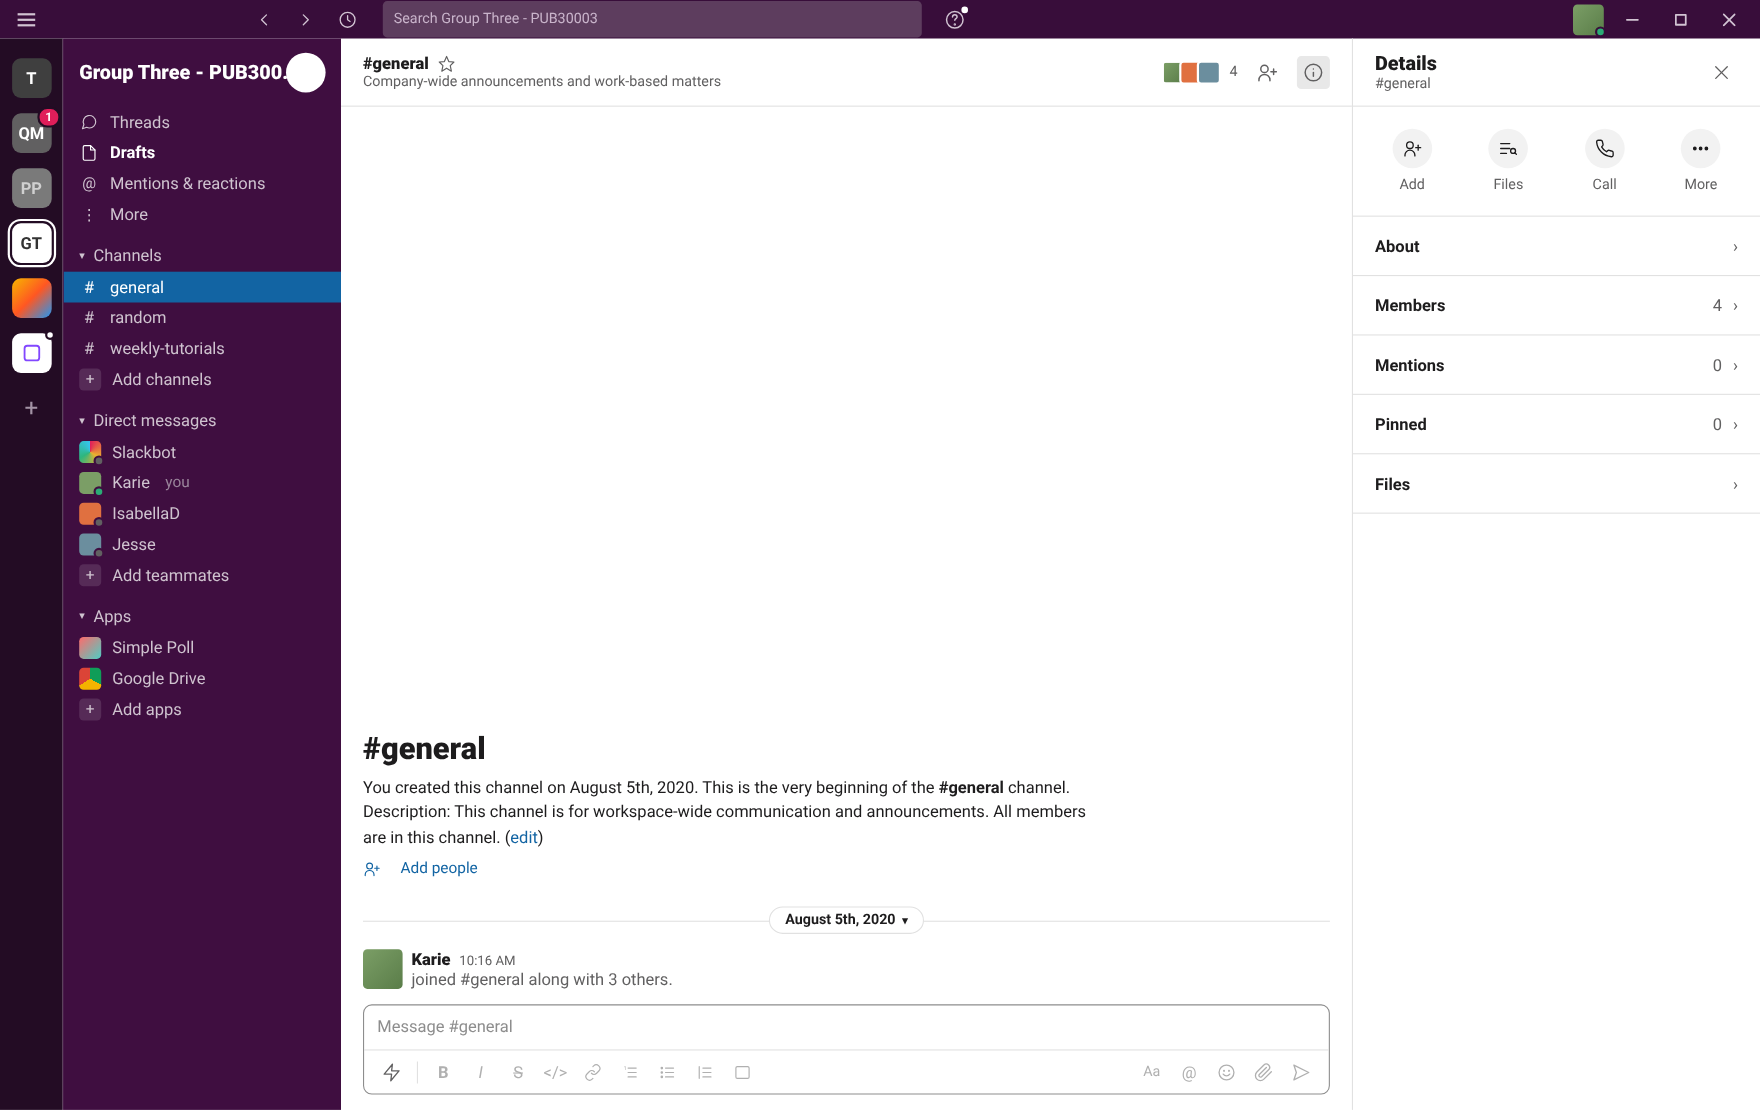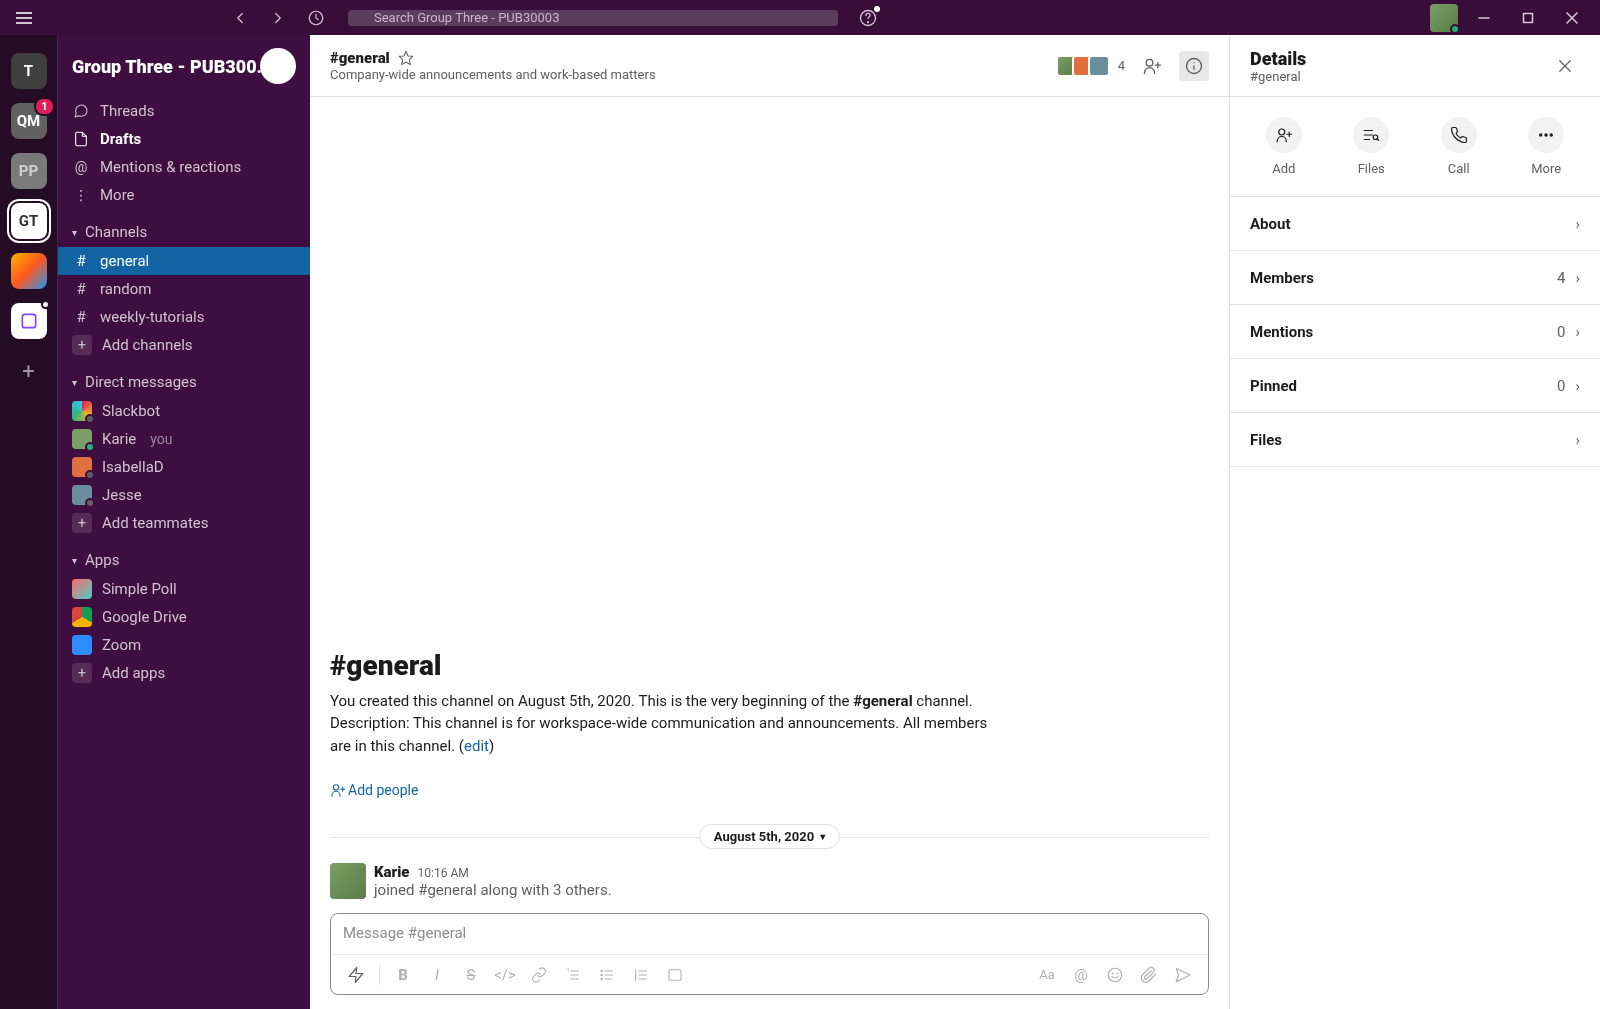--- a/index.html
+++ b/index.html
@@ -6,21 +6,21 @@
 html, body { height: 100%; width: 100%; font-family: -apple-system, BlinkMacSystemFont, "Segoe UI", Roboto, Helvetica, Arial, sans-serif; font-size: 15px; color: #1d1c1d; }
 body { display: flex; flex-direction: column; background: #fff; }
 
 
 .titlebar { height: 35px; background: #380d3a; display: flex; align-items: center; padding: 0 10px; color: #d1c3d2; gap: 8px; flex-shrink: 0; }
 .titlebar .spacer { flex: 1; }
 .titlebar .tb-btn { width: 28px; height: 28px; display: flex; align-items: center; justify-content: center; cursor: pointer; }
 .titlebar .hamburger { display: flex; flex-direction: column; gap: 3px; width: 16px; }
 .titlebar .hamburger span { height: 2px; background: #d1c3d2; }
 .titlebar .nav-group { display: flex; gap: 10px; align-items: center; margin-left: 180px; }
-.titlebar .searchbar { flex: 0 0 490px; height: 16px; background: #5d3d5e; border-radius: 4px; display: flex; align-items: center; padding: 0 26px; color: #c9b4cb; font-size: 13px; margin-left: 10px; }
+.titlebar .searchbar { flex: 0 0 490px; height: 33px; background: #5d3d5e; border-radius: 4px; display: flex; align-items: center; padding: 0 10px; color: #c9b4cb; font-size: 13px; margin-left: 10px; }
 .titlebar .help-wrap { position: relative; width: 20px; height: 20px; margin-left: 12px; }
 .titlebar .help-wrap svg { width: 20px; height: 20px; }
 .titlebar .help-dot { position: absolute; top: -2px; right: -2px; width: 6px; height: 6px; background: #fff; border-radius: 50%; }
 .titlebar .avatar { width: 28px; height: 28px; border-radius: 4px; background: linear-gradient(135deg,#7b9e66,#5a7d49); position: relative; }
 .titlebar .avatar .dot { position: absolute; right: -2px; bottom: -2px; width: 10px; height: 10px; border-radius: 50%; background: #2bac76; border: 2px solid #380d3a; }
 .titlebar .win-btn { width: 36px; height: 28px; display: flex; align-items: center; justify-content: center; }
 
 
 .main { flex: 1; display: flex; min-height: 0; }
 
@@ -76,21 +76,21 @@
 .ch-head .head-btn.active { background: #e8e8e8; }
 
 .ch-body { flex: 1; display: flex; flex-direction: column; overflow: hidden; }
 .ch-scroll { flex: 1; overflow-y: auto; padding: 0 20px; display: flex; flex-direction: column; justify-content: flex-end; }
 
 .intro { padding-bottom: 16px; }
 .intro h1 { font-size: 28px; font-weight: 900; margin-bottom: 8px; }
 .intro p { font-size: 15px; line-height: 1.5; max-width: 660px; }
 .intro p b { font-weight: 700; }
 .intro p a { color: #1264a3; text-decoration: none; }
-.intro .add-people { color: #1264a3; font-size: 14px; margin-top: 25px; display: flex; gap: 2px; cursor: pointer; }
+.intro .add-people { color: #1264a3; font-size: 14px; margin-top: 10px; display: flex; gap: 18px; cursor: pointer; }
 
 .date-div { display: flex; align-items: center; justify-content: center; position: relative; margin: 10px 0 8px; }
 .date-div::before { content: ""; position: absolute; left: 0; right: 0; top: 50%; height: 1px; background: #e1e1e1; }
 .date-div .pill { position: relative; background: #fff; border: 1px solid #e1e1e1; border-radius: 24px; padding: 4px 14px; font-size: 13px; font-weight: 700; display: flex; align-items: center; gap: 6px; cursor: pointer; }
 
 .message { display: flex; gap: 8px; padding: 6px 0 4px; }
 .message .mav { width: 36px; height: 36px; border-radius: 4px; background: linear-gradient(135deg,#7b9e66,#5a7d49); flex-shrink: 0; }
 .message .mhead { display: flex; align-items: baseline; gap: 8px; }
 .message .mhead b { font-weight: 900; }
 .message .mhead .time { font-size: 12px; color: #616061; }
@@ -313,24 +313,20 @@
     </div>
     <div id="apps-list">
         <div class="dm-row">
           <div class="av" style="background:linear-gradient(135deg,#ff6b6b,#4ecdc4)"></div>
           <span>Simple Poll</span>
         </div>
         <div class="dm-row">
           <div class="av" style="background:conic-gradient(#0f9d58 0 33%, #f4b400 33% 66%, #db4437 66% 100%)"></div>
           <span>Google Drive</span>
         </div>
-        <div class="dm-row">
-          <div class="av" style="background:#2d8cff"></div>
-          <span>Zoom</span>
-        </div>
       </div>
     <div class="add-row">
       <div class="plus-box">+</div>
       <span>Add apps</span>
     </div>
   </div>
 
   <div class="channel">
     <div class="ch-head">
       <div class="title-col">

